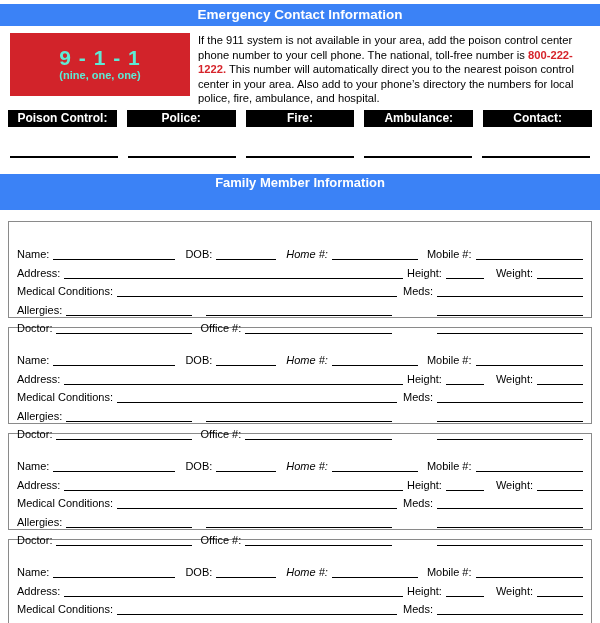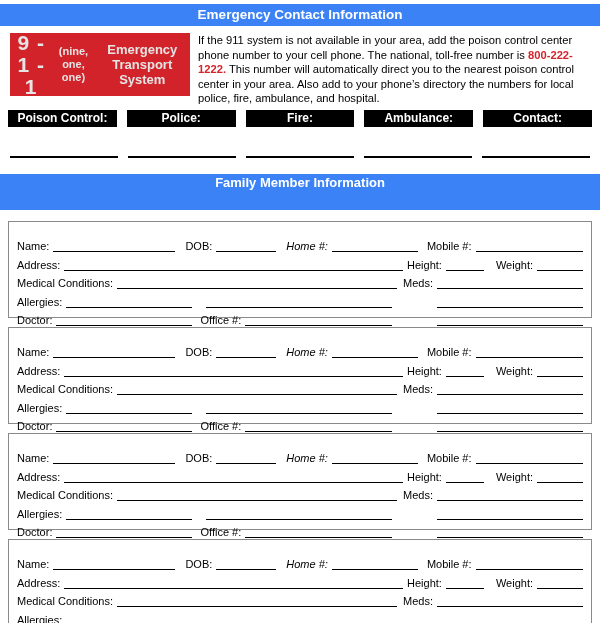--- a/index.html
+++ b/index.html
@@ -7,22 +7,22 @@
   body { font-family: "Liberation Sans", "DejaVu Sans", sans-serif; color: #000; }
 
   .section-bar {
     width: 600px; height: 22px; background: #3b82f6; color: #fff;
     font-size: 13.5px; font-weight: bold; text-align: center; line-height: 22px;
   }
   .top-bar { margin-top: 4px; }
 
   .intro { display: flex; margin: 7px 10px 0 10px; }
   .red-box {
-    width: 180px; height: 63px; background: #D2232A; color: #e5e5e5;
-    display: flex; flex-direction: row; justify-content: center; align-items: center;
+    width: 180px; height: 63px; background: #D2232A; color: #5eead4;
+    display: flex; flex-direction: column; justify-content: center; align-items: center;
     text-align: center; flex: none;
   }
   .red-box .big    { font-size: 21px; font-weight: bold; letter-spacing: 1px; line-height: 22px; }
   .red-box .small  { font-size: 11px; font-weight: bold; line-height: 13px; }
   .red-box .medium { font-size: 13px; font-weight: bold; line-height: 15px; }
 
   .intro-text { flex: 1; margin-left: 8px; font-size: 11.2px; line-height: 14.6px; }
   .intro-text .phone { color: #D6242B; font-weight: bold; }
 
   .contact-bars { display: flex; gap: 10px; margin: 4px 8px 0 8px; }
@@ -31,21 +31,21 @@
     font-size: 12px; font-weight: bold; text-align: center; line-height: 17px;
   }
   .contact-blanks { display: flex; gap: 10px; margin: 0 10px; height: 31px; }
   .contact-blanks .cblank { flex: 1; border-bottom: 2px solid #000; }
 
   .family-bar { margin-top: 16px; height: 36px; line-height: 18px; font-size: 13px; }
 
   .blocks { margin: 11px 8px 0 8px; }
   .member-block {
     border: 1px solid #8a8a8a; height: 97px; margin-bottom: 9px;
-    padding: 12px 8px 0 8px; background: #fff;
+    padding: 20px 8px 0 8px; background: #fff;
   }
   .row { display: flex; align-items: flex-end; height: 18.5px; font-size: 11px; white-space: nowrap; }
   .lbl { margin-right: 4px; flex: none; }
   .u { border-bottom: 1.5px solid #000; height: 10px; flex: none; display: block; }
 
   .u-name { width: 122px; } .lbl-dob { margin-left: 10px; } .u-dob { width: 60px; }
   .lbl-home { margin-left: 10px; font-style: italic; } .u-home { width: 86px; }
   .lbl-mobile { margin-left: 9px; } .u-mobile { flex: 1; }
   .u-address { flex: 1; } .lbl-height { margin-left: 4px; } .u-height { width: 38px; }
   .lbl-weight { margin-left: 12px; } .u-weight { width: 46px; }
@@ -59,21 +59,20 @@
 <body>
 
 <div class="section-bar top-bar">
   <span>Emergency Contact Information</span>
 </div>
 
 <div class="intro">
   <div class="red-box">
     <div class="big">9 - 1 - 1</div>
     <div class="small">(nine, one, one)</div>
-    <div class="medium">Emergency Transport System</div>
   </div>
   <div class="intro-text"><span>If the 911 system is not available in your area, add the poison control center phone number to your cell phone. The national, toll-free number is </span><span class="phone">800-222-1222.</span><span> This number will automatically direct you to the nearest poison control center in your area. Also add to your phone’s directory the numbers for local police, fire, ambulance, and hospital.</span></div>
 </div>
 
 <div class="contact-bars">
   <div class="bar">Poison Control:</div>
   <div class="bar">Police:</div>
   <div class="bar">Fire:</div>
   <div class="bar">Ambulance:</div>
   <div class="bar">Contact:</div>

